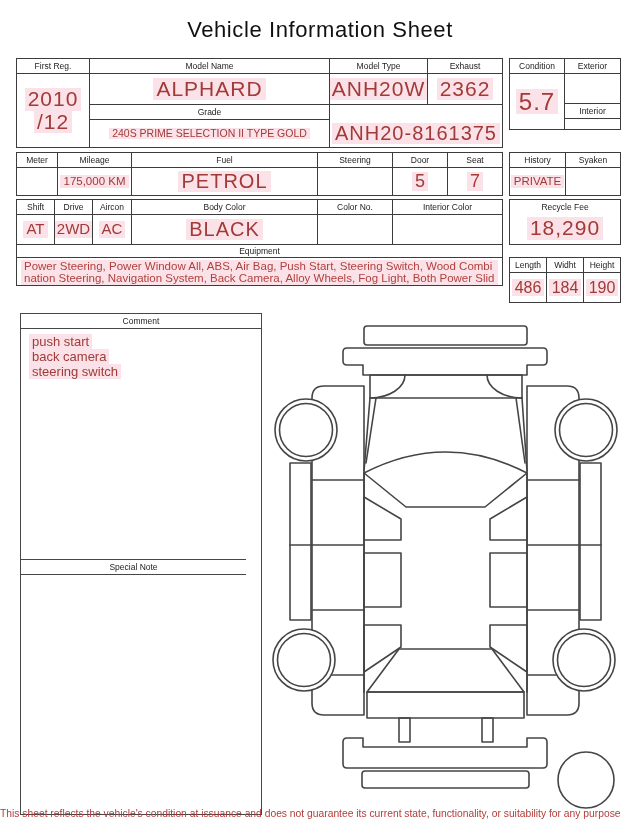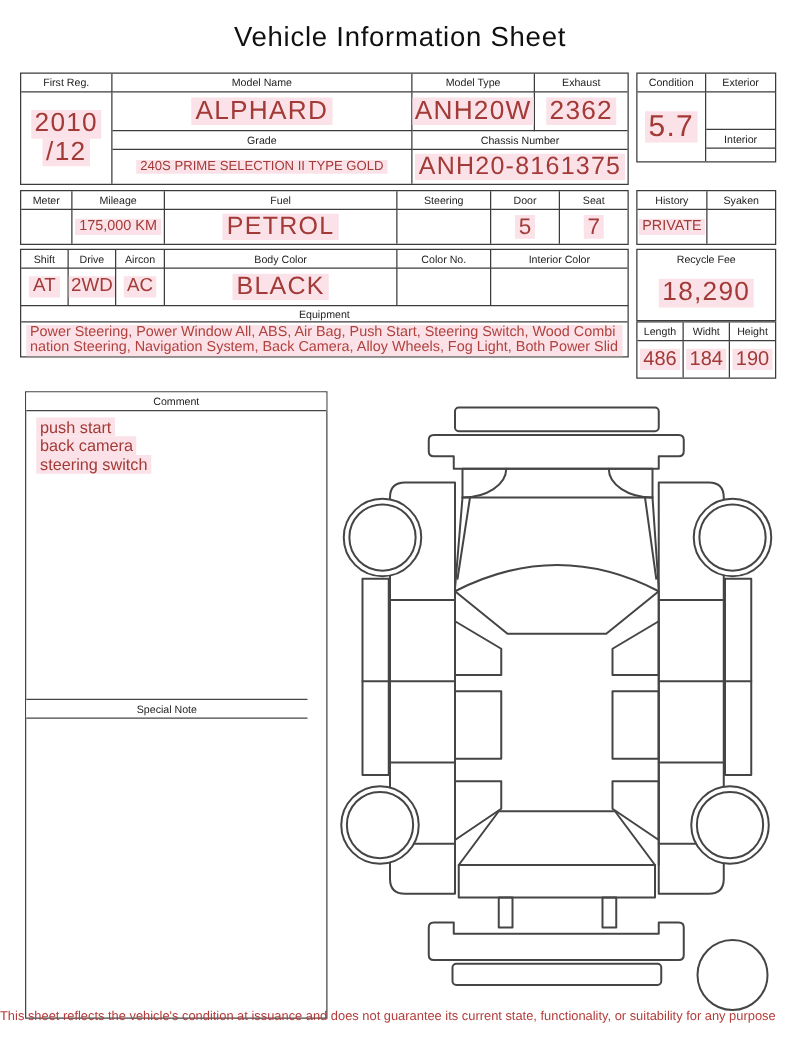--- a/index.html
+++ b/index.html
@@ -56,21 +56,20 @@
     <div class="c vl f21" style="grid-area:2/3/3/4">
         <span class="hl">ANH20W</span>
       </div>
     <div class="c vl f21 nr" style="grid-area:2/4/3/5">
         <span class="hl">2362</span>
       </div>
     <div class="c hd" style="grid-area:3/2/4/3">Grade</div>
     <div class="c vl nb" style="grid-area:4/2/5/3;font-size:10.5px;">
         <span class="hl">240S PRIME SELECTION II TYPE GOLD</span>
       </div>
-    <div class="c hd nr" style="grid-area:3/3/4/5">Chassis Number</div>
     <div class="c vl f20 nr nb" style="grid-area:4/3/5/5">
         <span class="hl">ANH20-8161375</span>
       </div>
   </div>
 
   <div class="tbl" style="left:509px;top:58px;width:112px;height:72px;
        grid-template-columns:55px 1fr;grid-template-rows:15px 30px 15px 1fr;">
     <div class="c hd" style="grid-area:1/1/2/2">Condition</div>
     <div class="c vl f24 nb" style="grid-area:2/1/5/2">
         <span class="hl">5.7</span>
@@ -140,21 +139,21 @@
   </div>
 
   <div class="tbl" style="left:16px;top:244px;width:487px;height:42px;
        grid-template-columns:1fr;grid-template-rows:13px 1fr;">
     <div class="c hd nr">Equipment</div>
     <div class="c eqp nr nb">
         <span class="hl">Power Steering, Power Window  All, ABS, Air Bag, Push Start, Steering Switch, Wood Combination Steering, Navigation System, Back Camera, Alloy Wheels, Fog Light, Both Power Slide Door, Rear Spoiler</span>
       </div>
   </div>
 
-  <div class="tbl" style="left:509px;top:199px;width:112px;height:58px;
+  <div class="tbl" style="left:509px;top:199px;width:112px;height:46px;
        grid-template-columns:1fr;grid-template-rows:13px 1fr;">
     <div class="c hd nr nb">Recycle Fee</div>
     <div class="c vl f21 nr nb">
         <span class="hl">18,290</span>
       </div>
   </div>
 
   <div class="tbl" style="left:509px;top:257px;width:112px;height:46px;
        grid-template-columns:37px 37px 1fr;grid-template-rows:15px 1fr;">
     <div class="c hd">Length</div>

